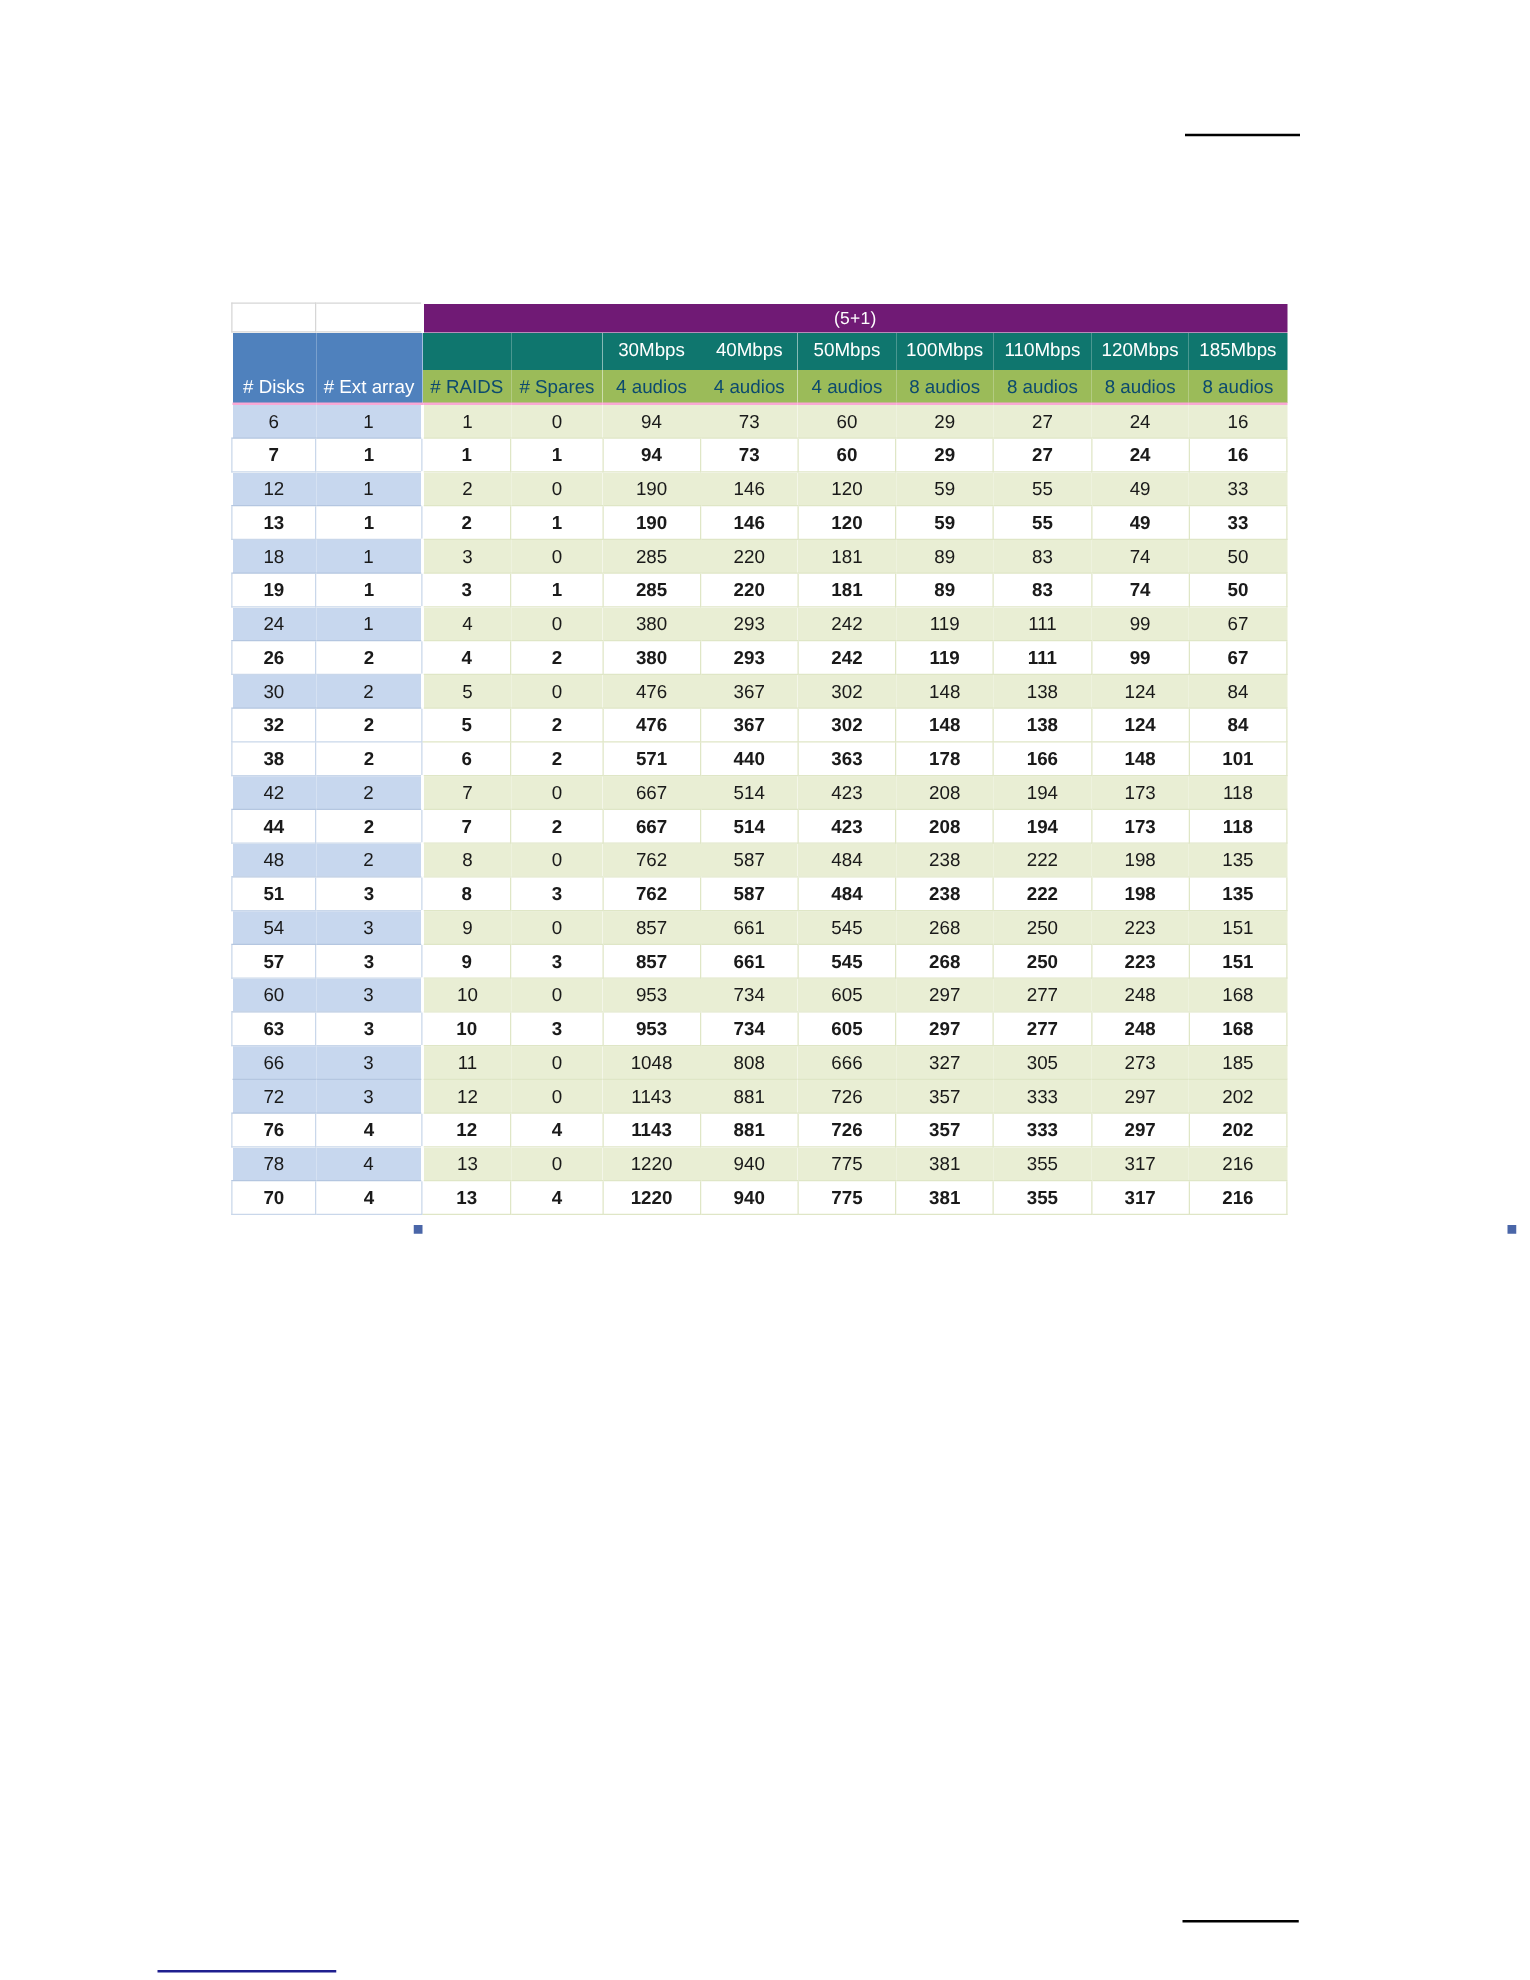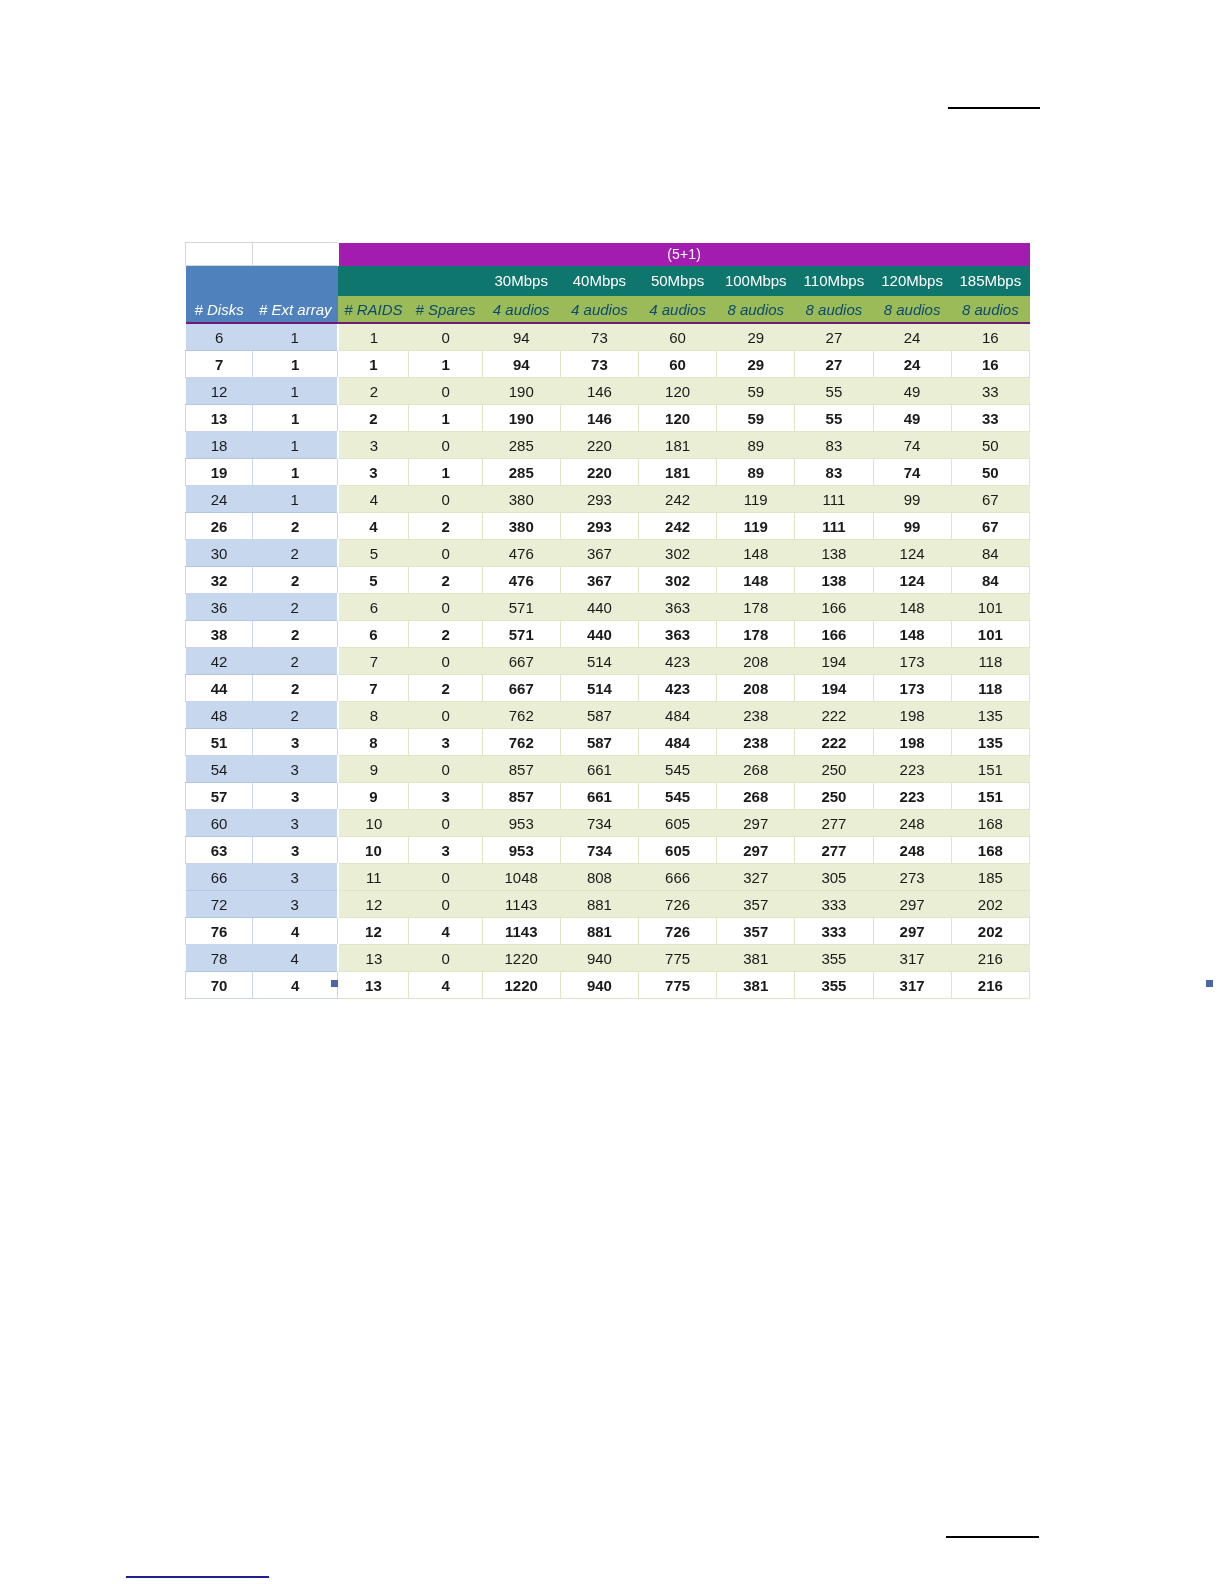--- a/index.html
+++ b/index.html
@@ -72,21 +72,21 @@
   col.c-spares    { width: 73px; }
   col.c-rate      { width: 78px; }
 
   
   .blank-cell {
     background: #ffffff;
     height: 22px;
     border: 1px solid #d6d6d6;
   }
   .band-green {
-    background: #a21caf;
+    background: #701a75;
     color: #ffffff;
     height: 22px;
     font-size: 14px;
     letter-spacing: .2px;
   }
 
   
   .hdr-blue {
     background: #4f81bd;
     color: #ffffff;
@@ -106,22 +106,21 @@
   .hdr-green-top {
     background: #0f766e;
     color: #ffffff;
     font-weight: bold;
     font-size: 15px;
     height: 30px;
     padding-bottom: 1px;
   }
   .hdr-row-bottom td {
     height: 26px;
-    border-bottom: 2px solid #701a75;
-    font-style: italic;
+    border-bottom: 2px solid #f9a8d4;
   }
 
   
   tr.body-row td {
     height: 26px;
     font-size: 15px;
     color: #1a1a1a;
   }
   
   tr.r-shaded td.k-blue {
@@ -352,33 +351,20 @@
           <td class="k-green">5</td>
           <td class="k-green">2</td>
           <td class="k-green">476</td>
           <td class="k-green">367</td>
           <td class="k-green">302</td>
           <td class="k-green">148</td>
           <td class="k-green">138</td>
           <td class="k-green">124</td>
           <td class="k-green">84</td>
         </tr>
-        <tr class="body-row r-shaded">
-          <td class="k-blue">36</td>
-          <td class="k-blue last-blue">2</td>
-          <td class="k-green">6</td>
-          <td class="k-green">0</td>
-          <td class="k-green">571</td>
-          <td class="k-green">440</td>
-          <td class="k-green">363</td>
-          <td class="k-green">178</td>
-          <td class="k-green">166</td>
-          <td class="k-green">148</td>
-          <td class="k-green">101</td>
-        </tr>
         <tr class="body-row r-white">
           <td class="k-blue">38</td>
           <td class="k-blue last-blue">2</td>
           <td class="k-green">6</td>
           <td class="k-green">2</td>
           <td class="k-green">571</td>
           <td class="k-green">440</td>
           <td class="k-green">363</td>
           <td class="k-green">178</td>
           <td class="k-green">166</td>

